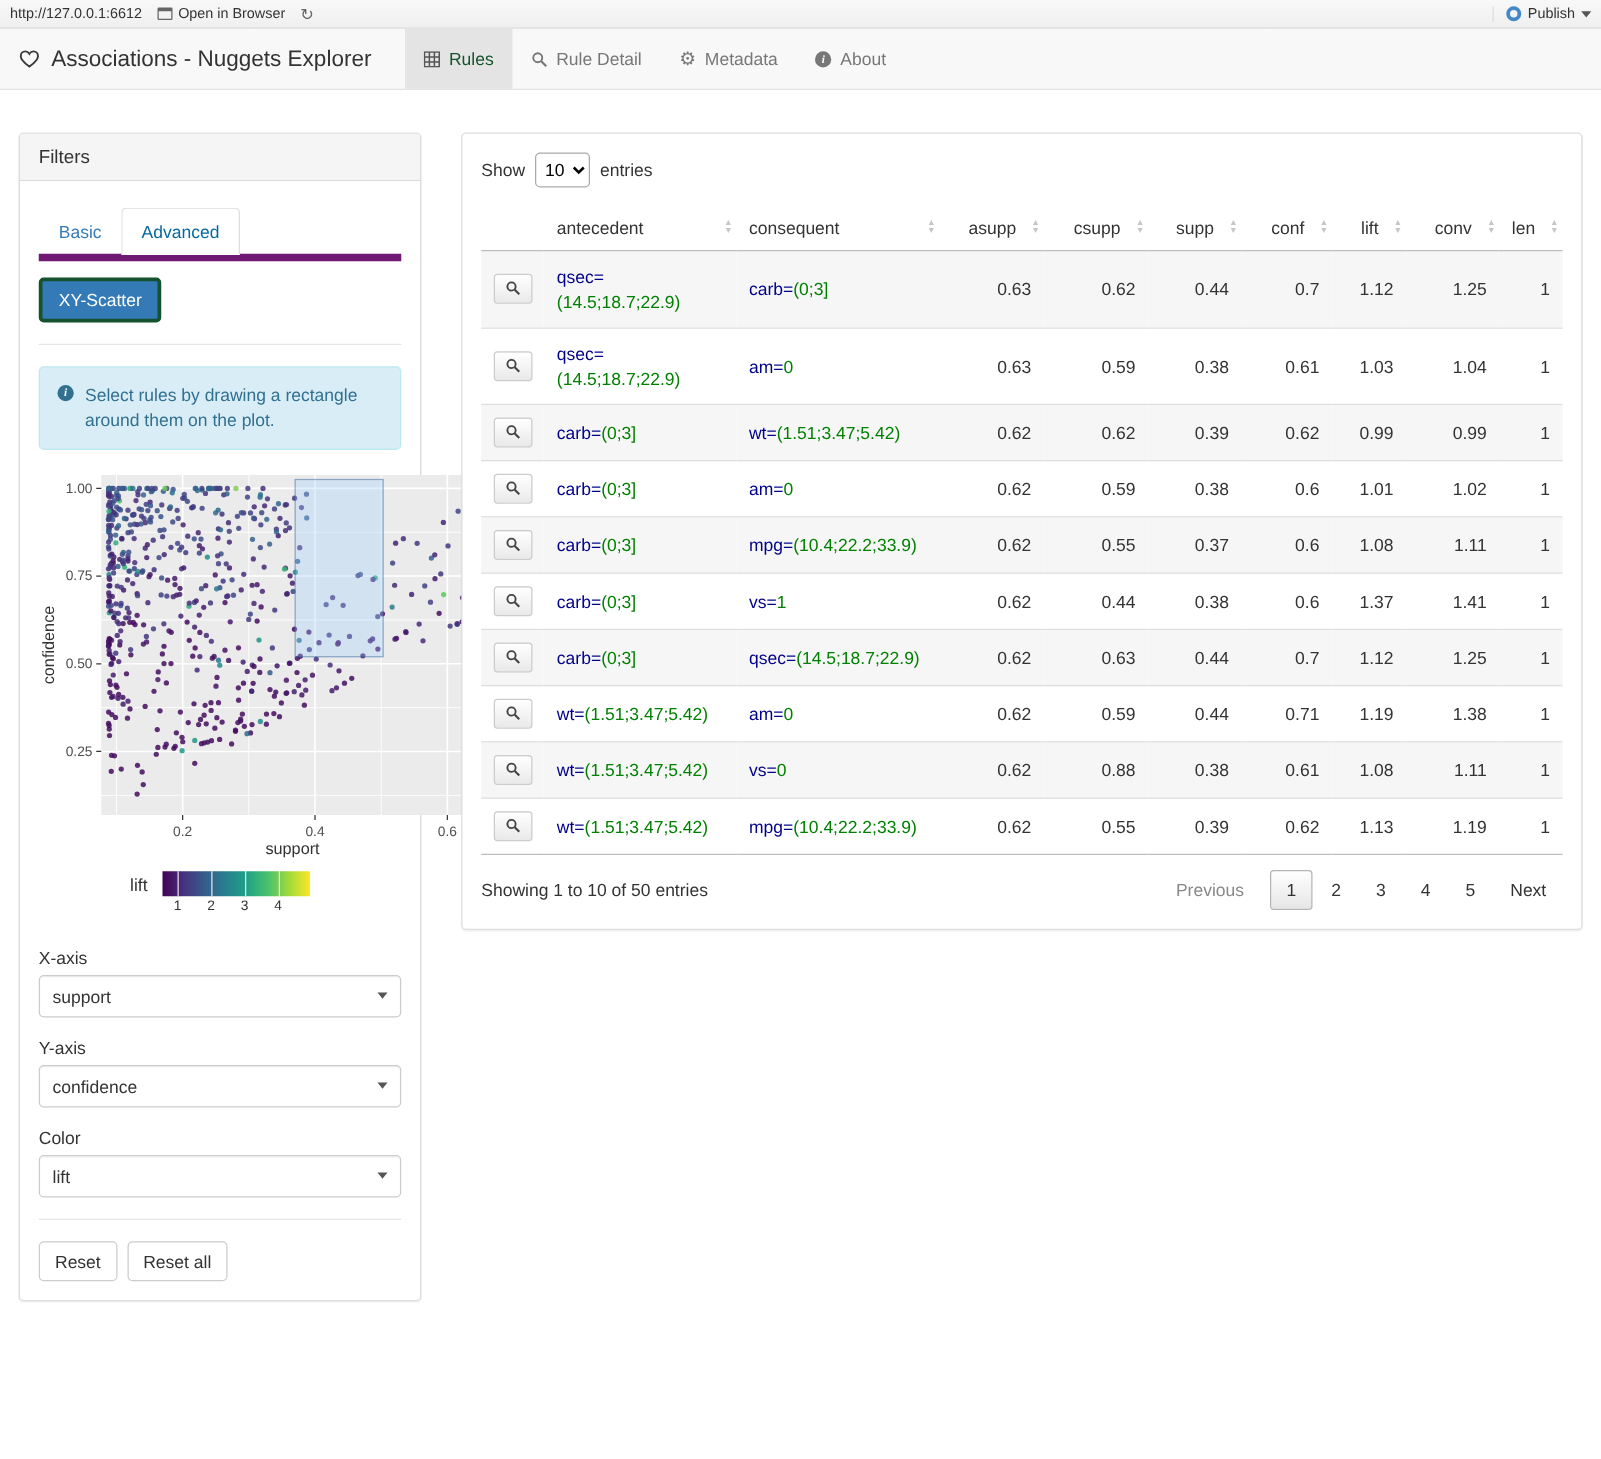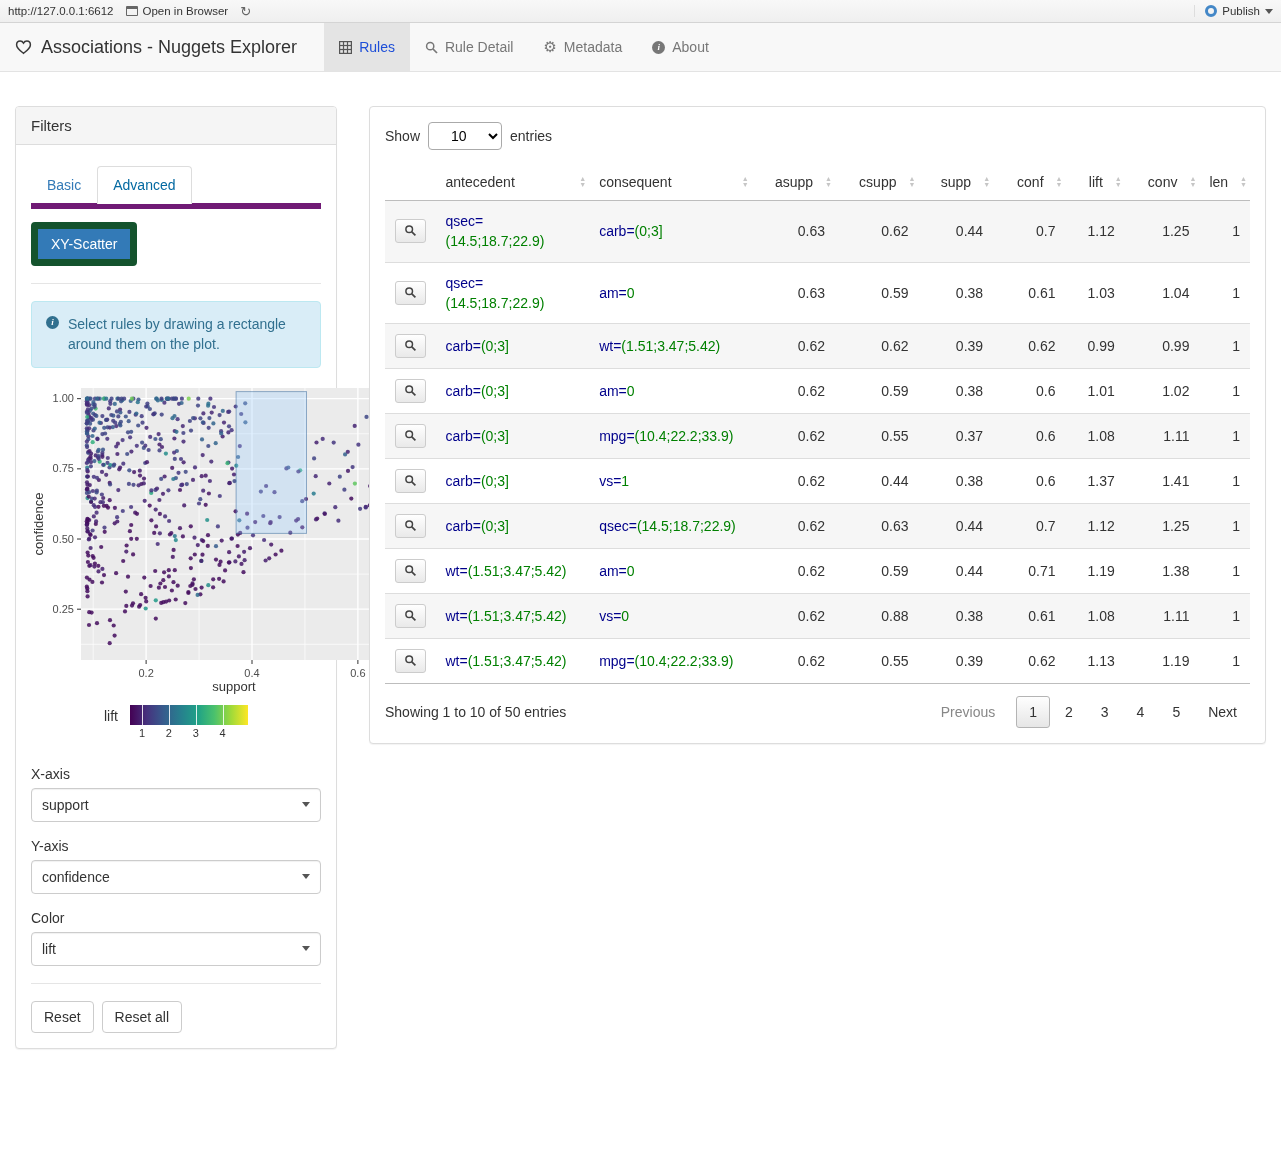--- a/index.html
+++ b/index.html
@@ -15,57 +15,57 @@
   .vb-spacer{flex:1}
   .vb-publish{display:inline-flex;align-items:center;gap:5px;border-left:1px solid #ddd;padding-left:10px;cursor:pointer}
   .publish-icon{width:12px;height:12px;border-radius:50%;border:3px solid #4387c7;display:inline-block}
   .caret-dn{width:0;height:0;border-left:4px solid transparent;border-right:4px solid transparent;border-top:5px solid #555;display:inline-block}
 
   
   .navbar{height:49px;background:#f8f8f8;border-bottom:1px solid #e3e3e3;display:flex;align-items:stretch}
   .brand{display:flex;align-items:center;gap:9px;padding:0 15px;font-size:18px;color:#333;white-space:nowrap}
   .ntabs{display:flex;align-items:stretch;margin-left:12px}
   .ntab{display:flex;align-items:center;gap:7px;padding:0 15px;color:#777;cursor:pointer;text-decoration:none}
-  .ntab.active{background:#e4e4e4;color:#1d4ed8}
+  .ntab.active{background:#e4e4e4;color:#14532d}
   .gear{font-size:15px;line-height:1;font-family:"DejaVu Sans",sans-serif}
   .info-circle,.alert-i{width:13px;height:13px;border-radius:50%;background:#777;color:#fff;font-size:9px;font-weight:bold;
     display:inline-flex;align-items:center;justify-content:center;font-style:italic;font-family:"Liberation Serif",serif;flex:none}
 
   
   .content{display:flex;gap:32px;padding:34px 15px 40px;align-items:flex-start}
   .panel{background:#fff;border:1px solid #ddd;border-radius:4px;box-shadow:0 1px 1px rgba(0,0,0,.05)}
   .panel-heading{padding:10px 15px;background:#f5f5f5;border-bottom:1px solid #ddd;border-radius:3px 3px 0 0;font-size:15px}
   .panel-body{padding:15px}
   .filters{width:322px;flex:none}
   .rules{flex:1}
   hr{border:none;border-top:1px solid #e5e5e5;margin:17px 0}
 
   
   .ftabs{display:flex;border-bottom:6px solid #701a75;margin-top:6px}
   .ftab{padding:10px 15px;color:#337ab7;cursor:pointer;border:1px solid transparent;border-radius:4px 4px 0 0;margin-bottom:-1px}
   .ftab.active{border-color:#ddd #ddd #fff;background:#fff;color:#0369a1;cursor:default}
-  .btn-primary{margin-top:13px;background:#337ab7;border:7px solid #14532d;color:#fff;padding:7px 13px;border-radius:4px;font-size:14px;cursor:pointer}
+  .btn-primary{margin-top:13px;background:#337ab7;border:3px solid #14532d;color:#fff;padding:7px 13px;border-radius:4px;font-size:14px;cursor:pointer}
   .alert-info{background:#d9edf7;border:1px solid #bce8f1;border-radius:4px;padding:12px 14px;display:flex;gap:9px;color:#31708f;line-height:1.45}
   .alert-i{background:#31708f;margin-top:2px}
   .plot-wrap{margin:14px 0 26px}
   .legend-row{display:flex;align-items:flex-start;justify-content:center;gap:12px;margin-top:8px}
   .legend-title{font-size:14px;color:#333;padding-top:3px}
   .lbar{width:118px;height:20px;position:relative}
   .ltick{position:absolute;top:0;bottom:0;width:1px;background:rgba(255,255,255,.85)}
   .legend-labels{position:relative;height:15px;width:118px}
   .llab{position:absolute;top:2px;transform:translateX(-50%);font-size:11px;color:#333}
   .ctl-label{font-weight:normal;margin:16px 0 6px}
   .select-box{height:34px;border:1px solid #ccc;border-radius:4px;background:#fff;display:flex;align-items:center;
     justify-content:space-between;padding:0 10px;cursor:pointer;box-shadow:inset 0 1px 1px rgba(0,0,0,.06)}
   .btn-row{display:flex;gap:8px}
   .btn-default{background:#fff;border:1px solid #ccc;border-radius:4px;padding:7px 12px;font-size:14px;color:#333;cursor:pointer}
 
   
   .dt-top{display:flex;align-items:center;margin-bottom:14px}
-  .page-len{margin:0 8px;border:1px solid #aaa;border-radius:4px;padding:4px 18px;font-size:14px;background:#fff;cursor:pointer}
+  .page-len{margin:0 8px;border:1px solid #aaa;border-radius:4px;padding:4px 3px;font-size:14px;background:#fff;cursor:pointer}
   table.dt{width:100%;border-collapse:collapse;table-layout:fixed}
   .dt th{font-weight:normal;padding:10px 18px 10px 10px;border-bottom:1px solid #bdbdbd;position:relative;text-align:left;vertical-align:middle;cursor:pointer}
   .dt th.num{text-align:right;padding-right:22px}
   .sorter{position:absolute;right:3px;top:50%;transform:translateY(-50%);display:flex;flex-direction:column;font-size:7px;line-height:6px;color:#c6c6c6}
   .sorter i{font-style:normal}
   .dt td{padding:10px;border-bottom:1px solid #ddd;vertical-align:middle;line-height:1.45;word-wrap:break-word}
   .dt td.num{text-align:right;padding-right:10px}
   .dt tr.odd{background:#f6f6f6}
   .dt tbody tr:last-child td{border-bottom:1px solid #bdbdbd}
   .td-btn{text-align:center;padding:8px 4px}

